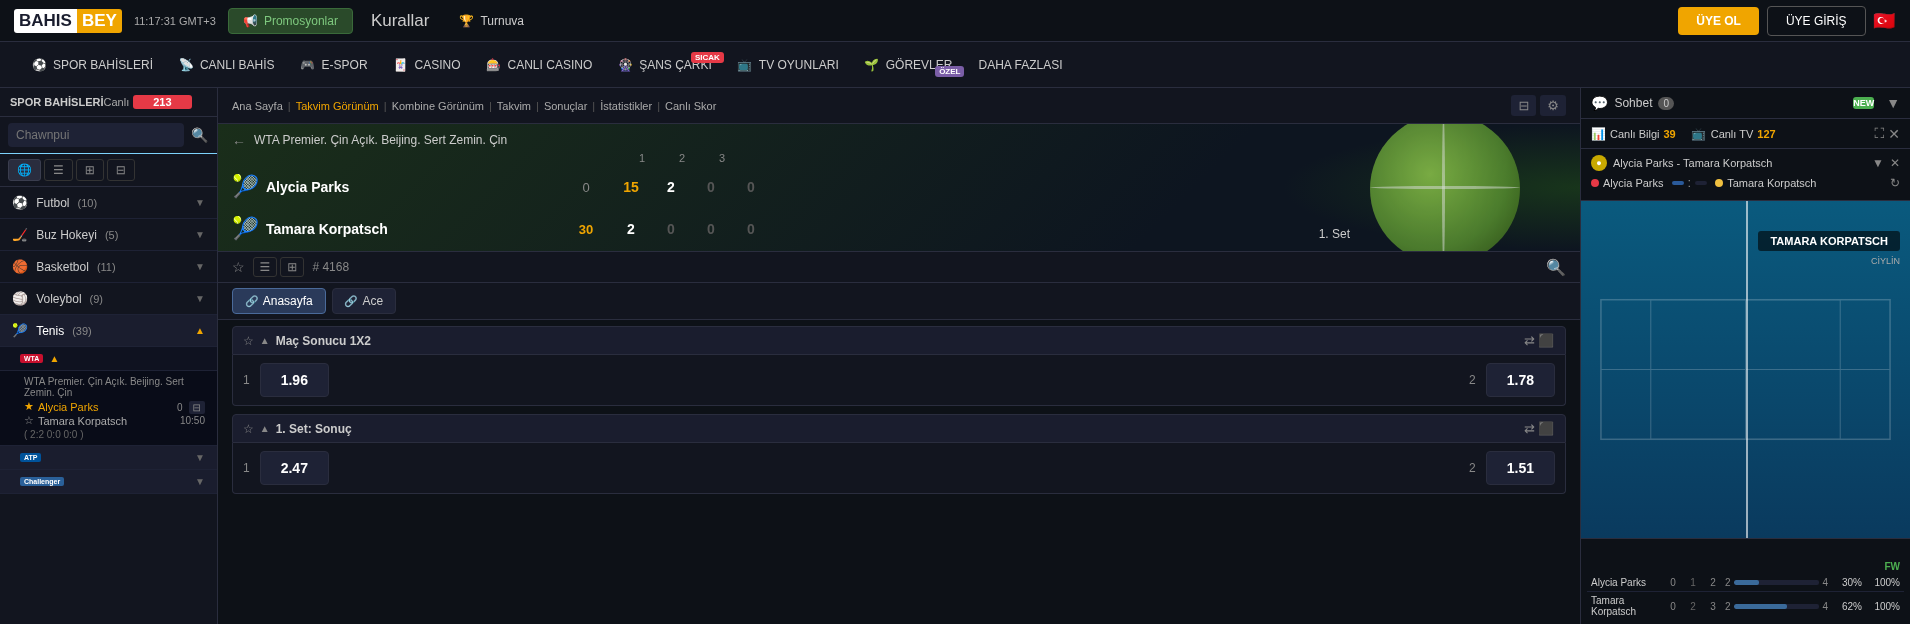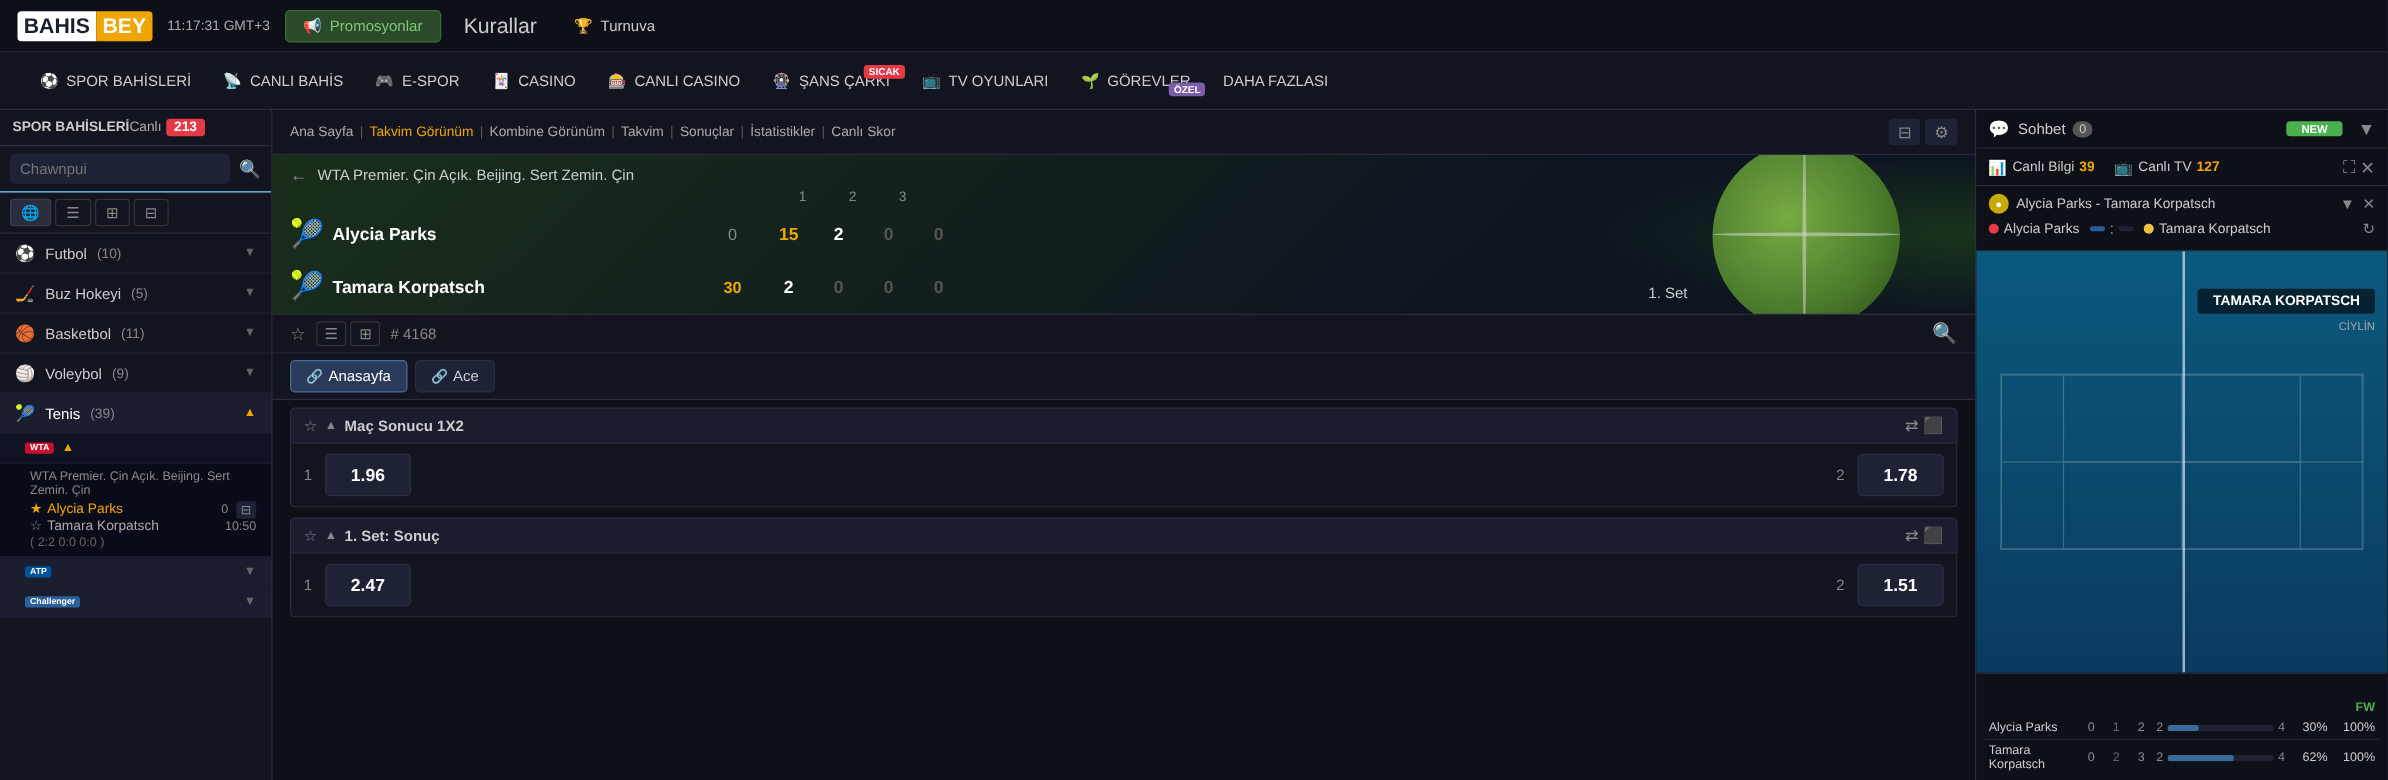--- a/index.html
+++ b/index.html
@@ -25,20 +25,25 @@
       <span>Promosyonlar</span>
     </button>
     <button style="background:transparent;border:none;color:#ccc;padding:5px 12px;cursor:pointer;font-size:17px;">
       <span>Kurallar</span>
     </button>
     <button style="background:transparent;border:none;color:#ccc;padding:5px 12px;cursor:pointer;font-size:12px;display:flex;align-items:center;gap:6px;">
       <span>🏆</span>
       <span>Turnuva</span>
     </button>
   </div>
+  <div style="display:flex;align-items:center;gap:8px;">
+    <button style="background:#f0a500;color:#fff;border:none;padding:7px 18px;border-radius:4px;font-weight:700;cursor:pointer;font-size:12px;">ÜYE OL</button>
+    <button style="background:transparent;color:#fff;border:1px solid #555;padding:7px 18px;border-radius:4px;cursor:pointer;font-size:12px;">ÜYE GİRİŞ</button>
+    <span style="font-size:18px;cursor:pointer;">🇹🇷</span>
+  </div>
 </div>
 
 <div style="background:#12151f;height:46px;display:flex;align-items:center;padding:0 20px;gap:2px;border-bottom:1px solid #2a2d3e;">
   <div style="display:flex;align-items:center;gap:6px;padding:8px 12px;color:#ccc;cursor:pointer;font-size:12px;">
     <span>⚽</span>
     <span>SPOR BAHİSLERİ</span>
   </div>
   <div style="display:flex;align-items:center;gap:6px;padding:8px 12px;color:#ccc;cursor:pointer;font-size:12px;">
     <span>📡</span>
     <span>CANLI BAHİS</span>
@@ -74,21 +79,21 @@
   </div>
 </div>
 
 <div style="display:flex;height:calc(624px - 88px);">
 
   <div style="width:218px;background:#12151f;border-right:1px solid #2a2d3e;display:flex;flex-direction:column;overflow:hidden;">
 
     <div style="display:flex;align-items:center;padding:7px 10px;border-bottom:1px solid #2a2d3e;">
       <span style="font-weight:700;font-size:11px;color:#ccc;text-transform:uppercase;">SPOR BAHİSLERİ</span>
       <span style="color:#aaa;font-size:11px;margin-left:0;">Canlı</span>
-      <span style="background:#e63946;color:#fff;font-size:11px;font-weight:700;padding:1px 6px;border-radius:3px;margin-left:4px;">213</span>
+      <span style="background:#e63946;color:#fff;font-size:11px;font-weight:700;padding:1px 20px;border-radius:3px;margin-left:4px;">213</span>
     </div>
 
     <div style="display:flex;align-items:center;padding:6px 8px;border-bottom:1px solid #7dd3fc;">
       <input style="background: rgb(30, 34, 53); border: none; color: rgb(255, 255, 255); padding: 5px 8px; border-radius: 4px; flex: 1 1 0%; font-size: 12px; outline: none;" placeholder="Chawnpui">
       <span style="color:#888;margin-left:8px;cursor:pointer;font-size:14px;">🔍</span>
     </div>
 
     <div style="display:flex;align-items:center;padding:5px 8px;gap:3px;border-bottom:1px solid #2a2d3e;">
       <button style="background:#2a2d3e;border:1px solid #3a3d4e;color:#fff;padding:3px 8px;border-radius:3px;cursor:pointer;font-size:12px;">🌐</button>
       <button style="background:transparent;border:1px solid #333;color:#888;padding:3px 8px;border-radius:3px;cursor:pointer;font-size:12px;">☰</button>
@@ -314,21 +319,21 @@
       </div>
     </div>
   </div>
 
   <div style="width:330px;background:#12151f;border-left:1px solid #2a2d3e;display:flex;flex-direction:column;overflow:hidden;">
 
     <div style="display:flex;align-items:center;padding:7px 10px;background:#0d1117;border-bottom:1px solid #2a2d3e;gap:6px;">
       <span style="font-size:14px;color:#888;">💬</span>
       <span style="font-size:12px;color:#ccc;">Sohbet</span>
       <span style="background:#555;color:#ccc;font-size:10px;padding:1px 5px;border-radius:8px;">0</span>
-      <span style="background:#4caf50;color:#fff;font-size:9px;font-weight:700;padding:1px 12px;border-radius:3px;margin-left:auto;">NEW</span>
+      <span style="background:#4caf50;color:#fff;font-size:9px;font-weight:700;padding:1px 0;border-radius:3px;margin-left:auto;">NEW</span>
       <button style="background:transparent;border:none;color:#888;cursor:pointer;font-size:14px;margin-left:6px;">▼</button>
     </div>
 
     <div style="display:flex;align-items:center;padding:6px 10px;background:#0d1117;border-bottom:1px solid #2a2d3e;gap:16px;">
       <div style="display:flex;align-items:center;gap:4px;font-size:11px;color:#ccc;cursor:pointer;">
         <span style="font-size:12px;">📊</span>
         <span>Canlı Bilgi</span>
         <span style="color:#f0a500;font-weight:700;">39</span>
       </div>
       <div style="display:flex;align-items:center;gap:4px;font-size:11px;color:#ccc;cursor:pointer;">

